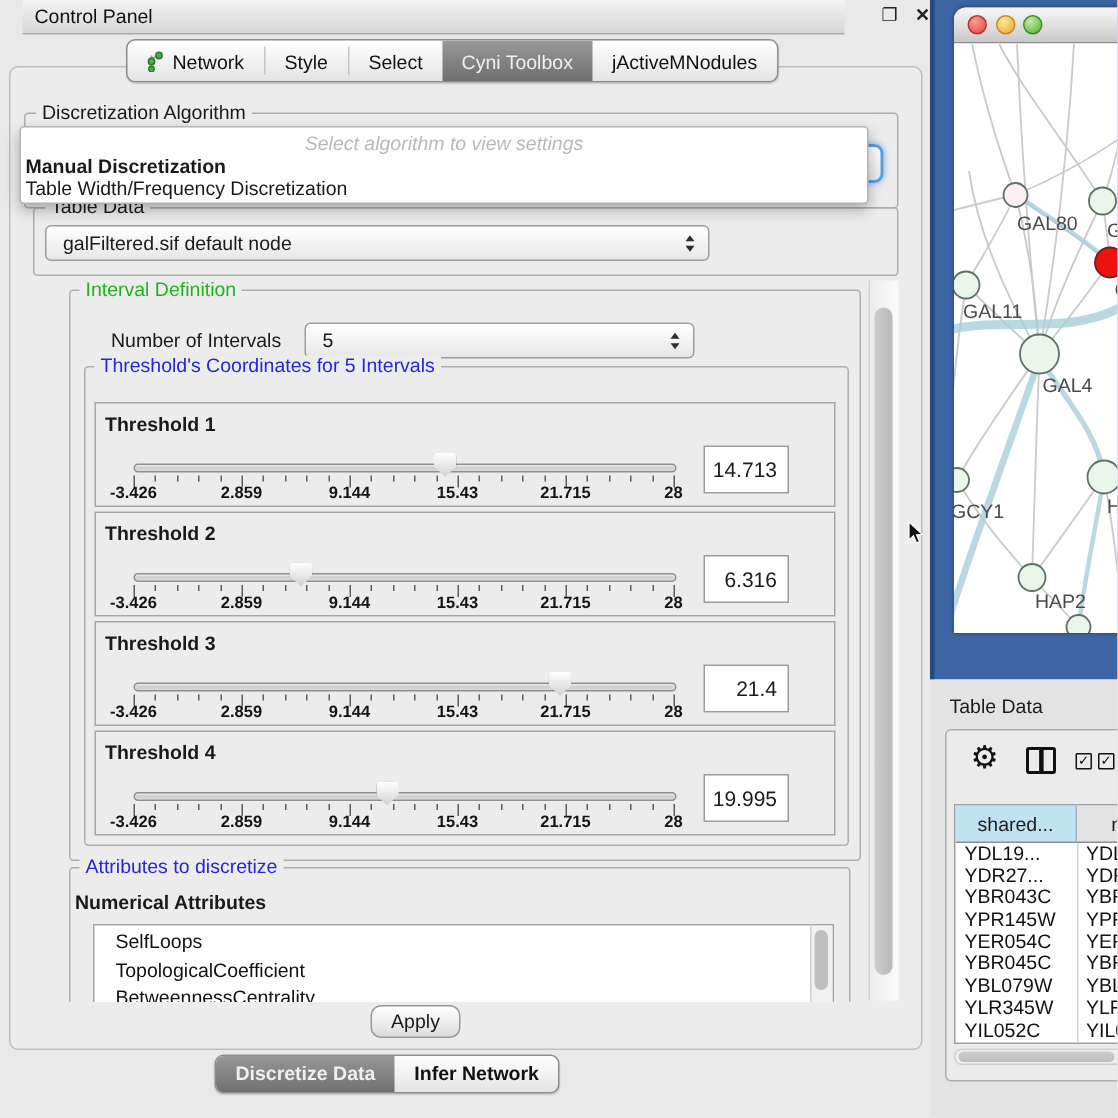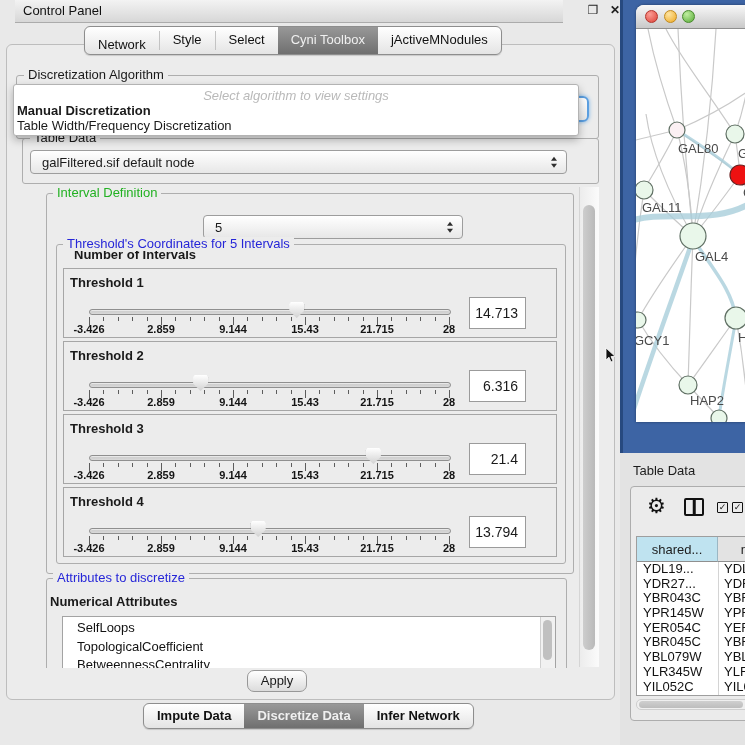--- a/index.html
+++ b/index.html
@@ -13,21 +13,21 @@
     text-align:center;color:#222;cursor:default;}
   .float-btn{left:570px;}
   .close-btn{left:592px;font-weight:bold;}
   .tabgroup{position:absolute;display:flex;border:1px solid #8d8d8d;border-radius:6px;
     overflow:hidden;background:linear-gradient(#ffffff,#e4e4e4);z-index:30;
     box-shadow:0 1px 1px rgba(0,0,0,.15);}
   .tabgroup .tab{font-size:13px;padding:5px 13px 4px 13px;white-space:nowrap;color:#111;}
   .tabgroup .tab.sel{background:linear-gradient(#989898,#6f6f6f);color:#f0f0f0;}
   .tabgroup .vsep{width:1px;background:#c3c3c3;margin:4px 0;}
   #topTabs{left:84px;top:26px;height:27px;}
-  #topTabs .tab{display:flex;align-items:center;gap:5px;flex-direction:column;}
+  #topTabs .tab{display:flex;align-items:center;gap:5px;}
   #bottomTabs{left:143px;top:703px;height:24px;}
   #bottomTabs .tab{font-weight:bold;padding:4px 13px;}
   .mainpanel{position:absolute;left:6px;top:44px;width:607px;height:654px;background:#ececec;
     border:1.5px solid #bdbdbd;border-radius:6px;}
   .group{position:absolute;border:1px solid #aeaeae;border-radius:3px;}
   .group-label{position:absolute;font-size:13px;line-height:14px;background:#ececec;
     padding:0 4px;white-space:nowrap;z-index:2;}
   .green{color:#22b122;} .blue{color:#2626d8;}
   .combo{position:absolute;background:linear-gradient(#ffffff,#e7e7e7);border:1px solid #9d9d9d;
     border-radius:4px;font-size:13px;box-sizing:border-box;}
@@ -43,28 +43,28 @@
     border:2px solid #5c9fe0;box-shadow:0 0 4px #7ab4e8;border-radius:6px;}
   .popup{position:absolute;left:13px;top:84px;width:564px;height:50px;background:#fff;
     border:1px solid #b3b3b3;border-radius:3px;z-index:40;
     box-shadow:0 4px 9px rgba(0,0,0,.28);}
   .popup .hint{position:absolute;left:0;right:0;top:3px;text-align:center;font-size:13px;color:#b9b9b9;font-style:italic;}
   .popup .item{position:absolute;left:3px;font-size:13px;white-space:nowrap;}
   .popup .item.b{font-weight:bold;top:18px;}
   .popup .item.n{top:33px;}
   #tdGroup{left:22px;top:138px;width:575px;height:44px;}
   #tdGroupLabel{left:30px;top:131px;}
-  #tdCombo{left:30px;top:150px;width:537px;height:24px;}
+  #tdCombo{left:30px;top:150px;width:443px;height:24px;}
   #vscroll{position:absolute;left:579px;top:187px;width:19px;height:480px;
     background:linear-gradient(to right,#ececec,#fbfbfb);border-left:1px solid #d5d5d5;}
   #vscroll .thumb{position:absolute;left:3px;top:18px;width:12px;height:445px;border-radius:6px;
     background:linear-gradient(to right,#cdcdcd,#b9b9b9);}
   #intervalGroup{left:46px;top:193px;width:526px;height:379px;}
   #intervalGroupLabel{left:53px;top:186px;}
-  #noiLabel{position:absolute;left:74px;top:219px;font-size:13px;font-weight:bold;margin-top:28px;}
+  #noiLabel{position:absolute;left:74px;top:219px;font-size:13px;font-weight:normal;}
   #noiCombo{left:203px;top:215px;width:260px;height:24px;}
   #thrGroup{left:56px;top:244px;width:508px;height:318px;}
   #thrGroupLabel{left:63px;top:237px;}
   .tp{position:absolute;left:63px;width:494px;height:70px;background:#ececec;
     border:1px solid #a6a6a6;box-sizing:border-box;}
   #tp0{top:268px;} #tp1{top:341px;} #tp2{top:414px;} #tp3{top:487px;}
   .t-name{position:absolute;left:6px;top:6px;font-size:13px;font-weight:bold;}
   .t-track{position:absolute;left:25px;top:40px;width:360px;height:4px;border-radius:3px;
     background:linear-gradient(#c5c5c5,#dadada);border:1px solid #8f8f8f;
     box-shadow:inset 0 1px 1px rgba(255,255,255,.65);}
@@ -379,21 +379,21 @@
         <div class="tick major" style="left: 385px;"></div>
       </div>
     <div class="t-labels">
         <span style="left: 25px;">-3.426</span>
         <span style="left: 97px;">2.859</span>
         <span style="left: 169px;">9.144</span>
         <span style="left: 241px;">15.43</span>
         <span style="left: 313px;">21.715</span>
         <span style="left: 385px;">28</span>
       </div>
-    <div class="t-value">13.794</div>
+    <div class="t-value">19.995</div>
   </div>
 
   <div id="attrClip">
     <div class="group" id="attrGroup"></div>
     <span class="group-label blue" id="attrGroupLabel">Attributes to discretize</span>
     <span id="attrListLabel">Numerical Attributes</span>
     <div id="attrList">
       <ul id="attrItems">
           <li>SelfLoops</li>
           <li>TopologicalCoefficient</li>
@@ -401,21 +401,20 @@
         </ul>
       <div id="attrScroll">
         <div class="thumb"></div>
       </div>
     </div>
   </div>
 
   <div class="pushbtn" id="applyBtn">Apply</div>
 
   <div class="tabgroup" id="bottomTabs">
-    <div class="tab">Impute Data</div>
     <div class="tab sel">Discretize Data</div>
     <div class="tab">Infer Network</div>
   </div>
 
   <div id="desktop">
     <div id="macwin">
       <div id="mactitle">
         <div class="light" id="lt1"></div>
         <div class="light" id="lt2"></div>
         <div class="light" id="lt3"></div>

